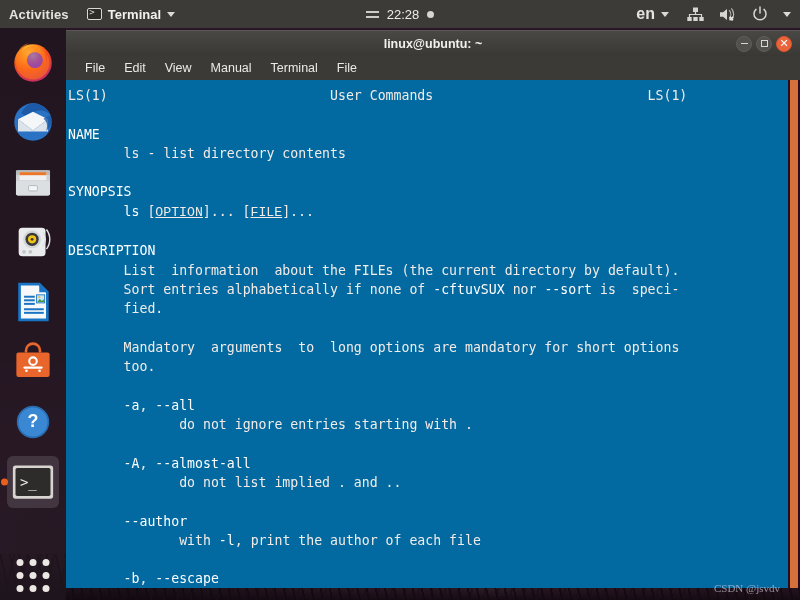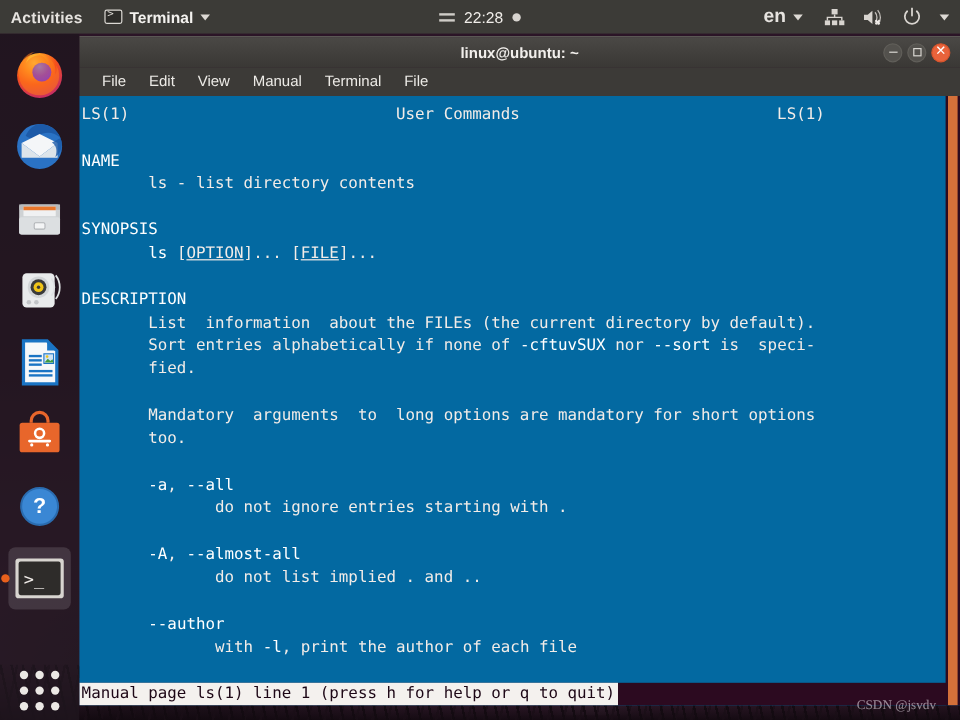--- a/index.html
+++ b/index.html
@@ -117,21 +117,21 @@
   pre#manpage{
     position:absolute; left:0; top:0; right:12px;
     padding:6px 0 0 0;
     font-family:"DejaVu Sans Mono", monospace;
     font-size:13.2px; line-height:19.3px;
     color:#f2ece8; white-space:pre;
     text-indent:0;
   }
   pre#manpage .ln{ display:block; padding-left:2px; }
   pre#manpage b{ font-weight:normal; color:#ffffff; }
-  pre#manpage u{ text-decoration:underline; }
+  pre#manpage u{ text-decoration:underline;font-family:Liberation Mono, monospace; }
 
   #statusline{
     position:absolute; left:0; bottom:0; height:19px; width:100%;
     background:#2c0a20;
   }
   #statusline .inv{
     display:inline-block; background:#f4f1ee; color:#1d0716;
     font-family:"DejaVu Sans Mono", monospace; font-size:13.2px;
     line-height:19px; padding:0 2px; white-space:pre;
   }
@@ -329,23 +329,20 @@
     <span class="mi">Edit</span>
     <span class="mi">View</span>
     <span class="mi">Manual</span>
     <span class="mi">Terminal</span>
     <span class="mi">File</span>
   </div>
 
   <div id="termbody">
     <pre id="manpage"><span class="ln">LS(1)                            User Commands                           LS(1)</span><span class="ln"> </span><span class="ln"><b>NAME</b></span><span class="ln">       ls - list directory contents</span><span class="ln"> </span><span class="ln"><b>SYNOPSIS</b></span><span class="ln">       <b>ls</b> [<u>OPTION</u>]... [<u>FILE</u>]...</span><span class="ln"> </span><span class="ln"><b>DESCRIPTION</b></span><span class="ln">       List  information  about the FILEs (the current directory by default).</span><span class="ln">       Sort entries alphabetically if none of <b>-cftuvSUX </b>nor <b>--sort </b>is  speci-</span><span class="ln">       fied.</span><span class="ln"> </span><span class="ln">       Mandatory  arguments  to  long options are mandatory for short options</span><span class="ln">       too.</span><span class="ln"> </span><span class="ln">       <b>-a</b>, <b>--all</b></span><span class="ln">              do not ignore entries starting with .</span><span class="ln"> </span><span class="ln">       <b>-A</b>, <b>--almost-all</b></span><span class="ln">              do not list implied . and ..</span><span class="ln"> </span><span class="ln">       <b>--author</b></span><span class="ln">              with <b>-l</b>, print the author of each file</span><span class="ln"> </span><span class="ln">       <b>-b</b>, <b>--escape</b></span><span class="ln">              print C-style escapes for nongraphic characters</span></pre>
 
-    <div id="statusline">
-      <span class="inv">Manual page ls(1) line 1 (press h for help or q to quit)</span>
-    </div>
 
     <div id="scroll">
       <div class="thumb"></div>
     </div>
   </div>
 </div>
 
 <div id="watermark">CSDN @jsvdv</div>
 
 </body></html>

